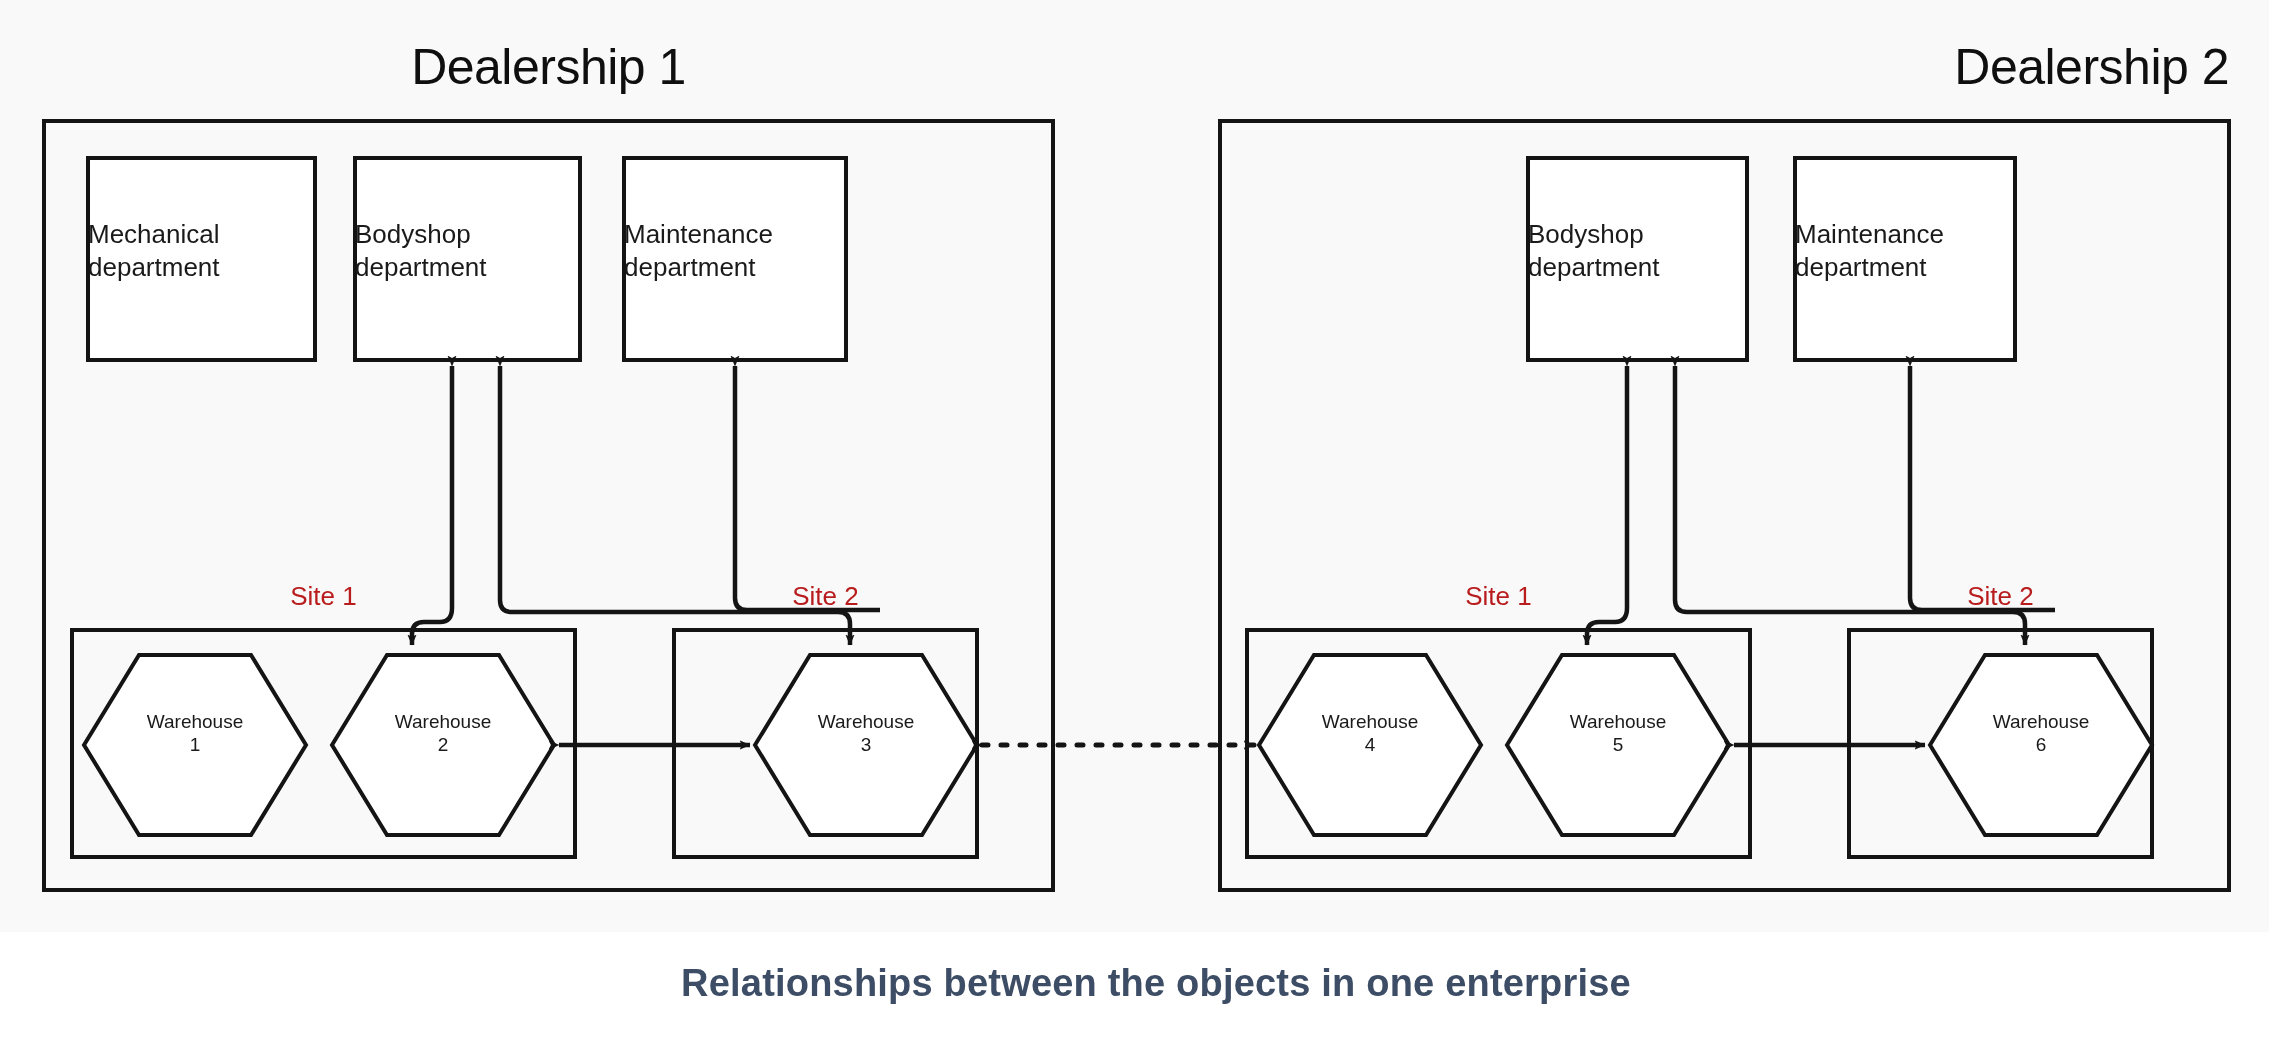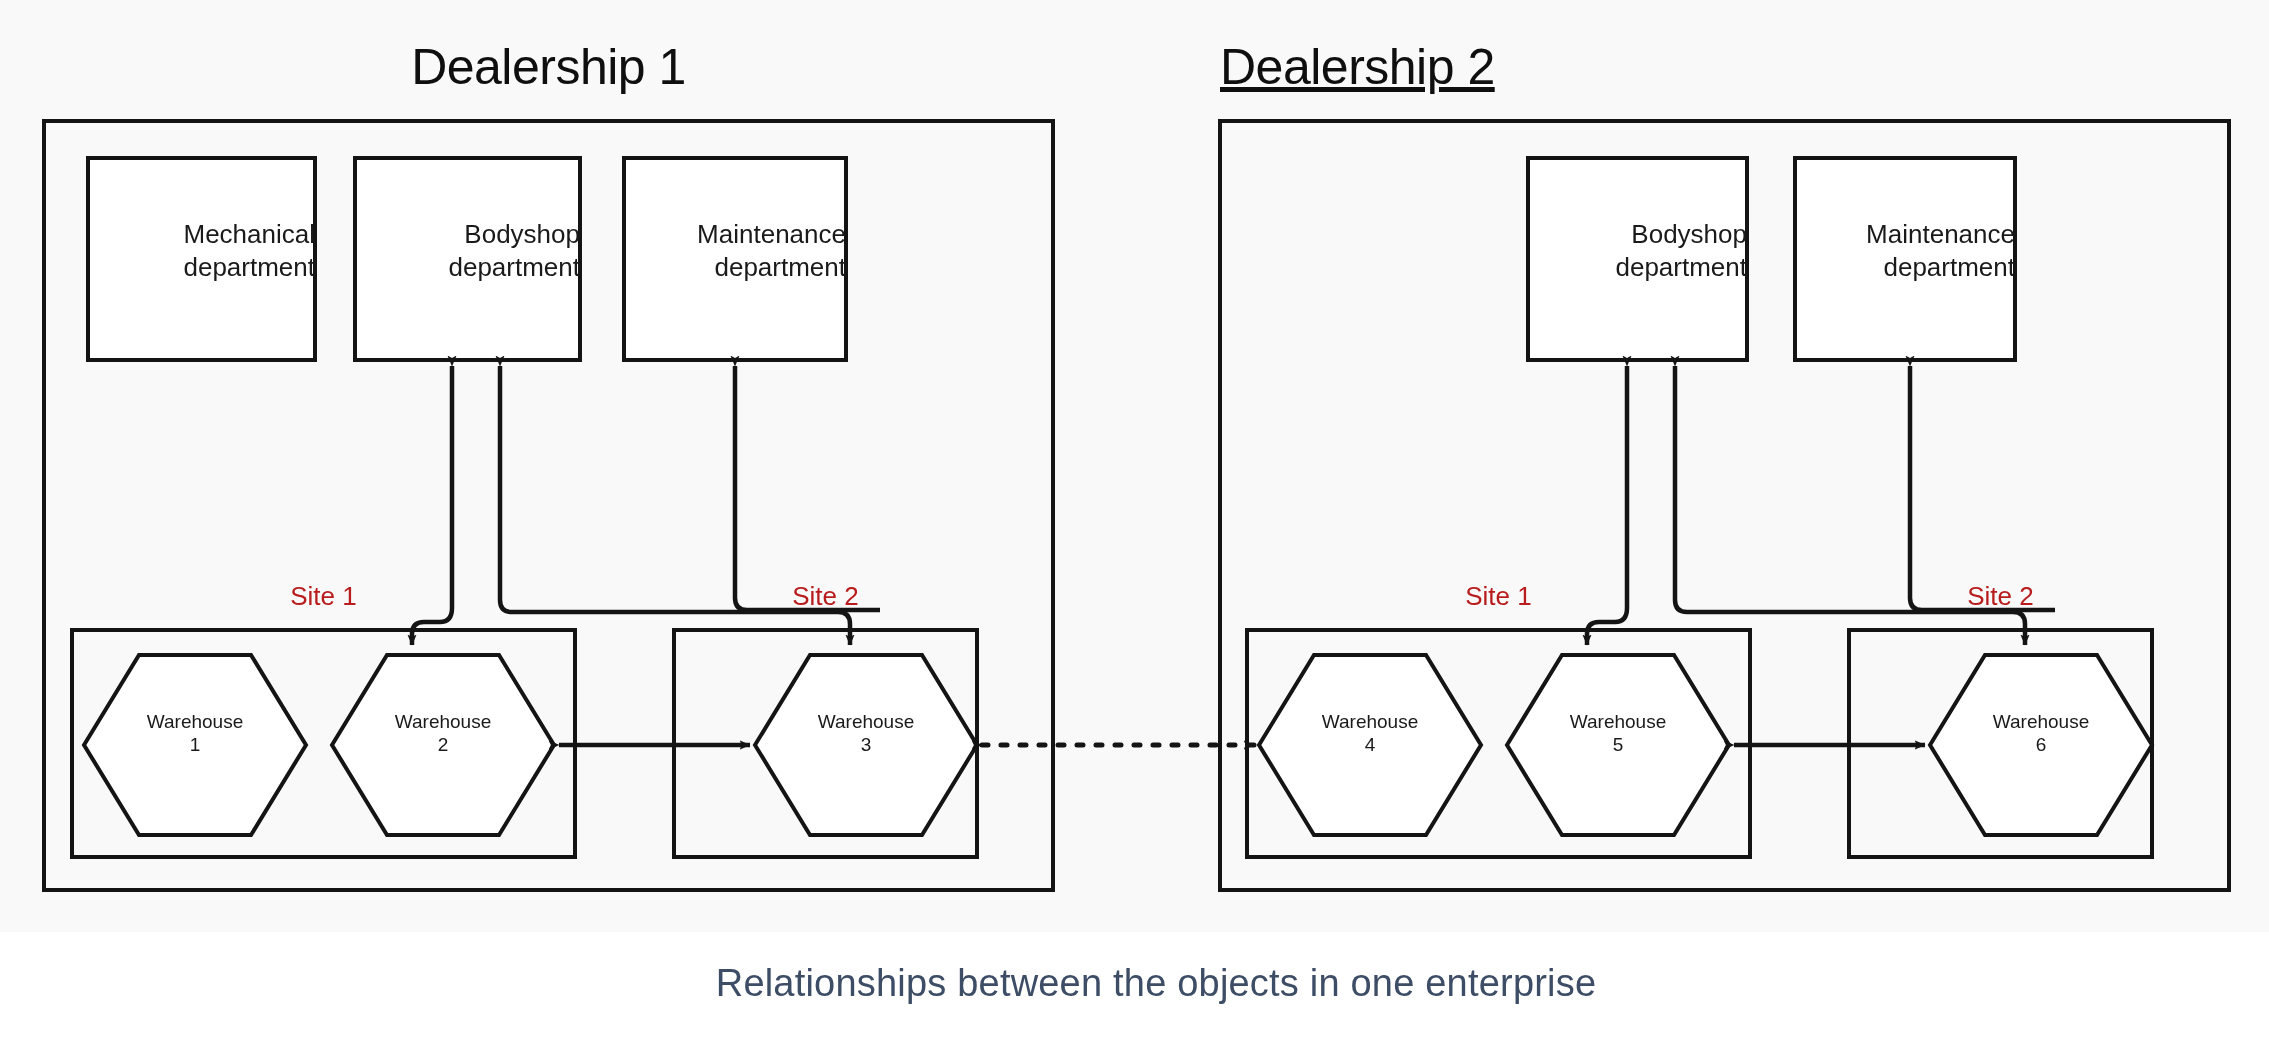--- a/index.html
+++ b/index.html
@@ -42,21 +42,21 @@
     position: absolute;
     font-size: 26px;
     color: #b91c1c;
     white-space: nowrap;
     line-height: 1;
   }
   .dept-label {
     position: absolute;
     font-size: 26px;
     color: #1a1a1a;
-    text-align: right;
+    text-align: left;
     line-height: 1.28;
     white-space: pre-line;
     width: 100%;
     left: 0;
   }
   .wh-label {
     position: absolute;
     font-size: 19px;
     color: #1a1a1a;
     text-align: center;
@@ -66,21 +66,21 @@
     left: 0;
   }
   #caption {
     position: absolute;
     left: 0;
     top: 962px;
     width: 2269px;
     text-align: center;
     font-size: 38px;
     color: #3d4d66;
-    font-weight: 400;
+    font-weight: 700;
     letter-spacing: 0.2px;
     padding-left: 43px;
   }
 </style>
 </head>
 <body>
 
 <div id="root">
 
   <div id="diagram-canvas">
@@ -169,21 +169,21 @@
     </div>
     <div style="position:absolute; left:332px; top:710px; width:222px;">
       <div class="wh-label" style="position:relative;">Warehouse</div>
       <div class="wh-label" style="position:relative;">2</div>
     </div>
     <div style="position:absolute; left:755px; top:710px; width:222px;">
       <div class="wh-label" style="position:relative;">Warehouse</div>
       <div class="wh-label" style="position:relative;">3</div>
     </div>
 
-    <div class="dealership-title" style="left:1220px; top:42px; width:1009px; text-align:left;text-decoration:underline;">Dealership 2</div>
+    <div class="dealership-title" style="left:1220px; top:42px; width:1009px; text-align:right;">Dealership 2</div>
 
     <div style="position:absolute; left:1528px; top:218px; width:219px;">
       <div class="dept-label" style="position:relative;">Bodyshop</div>
       <div class="dept-label" style="position:relative;">department</div>
     </div>
     <div style="position:absolute; left:1795px; top:218px; width:220px;">
       <div class="dept-label" style="position:relative;">Maintenance</div>
       <div class="dept-label" style="position:relative;">department</div>
     </div>
 

